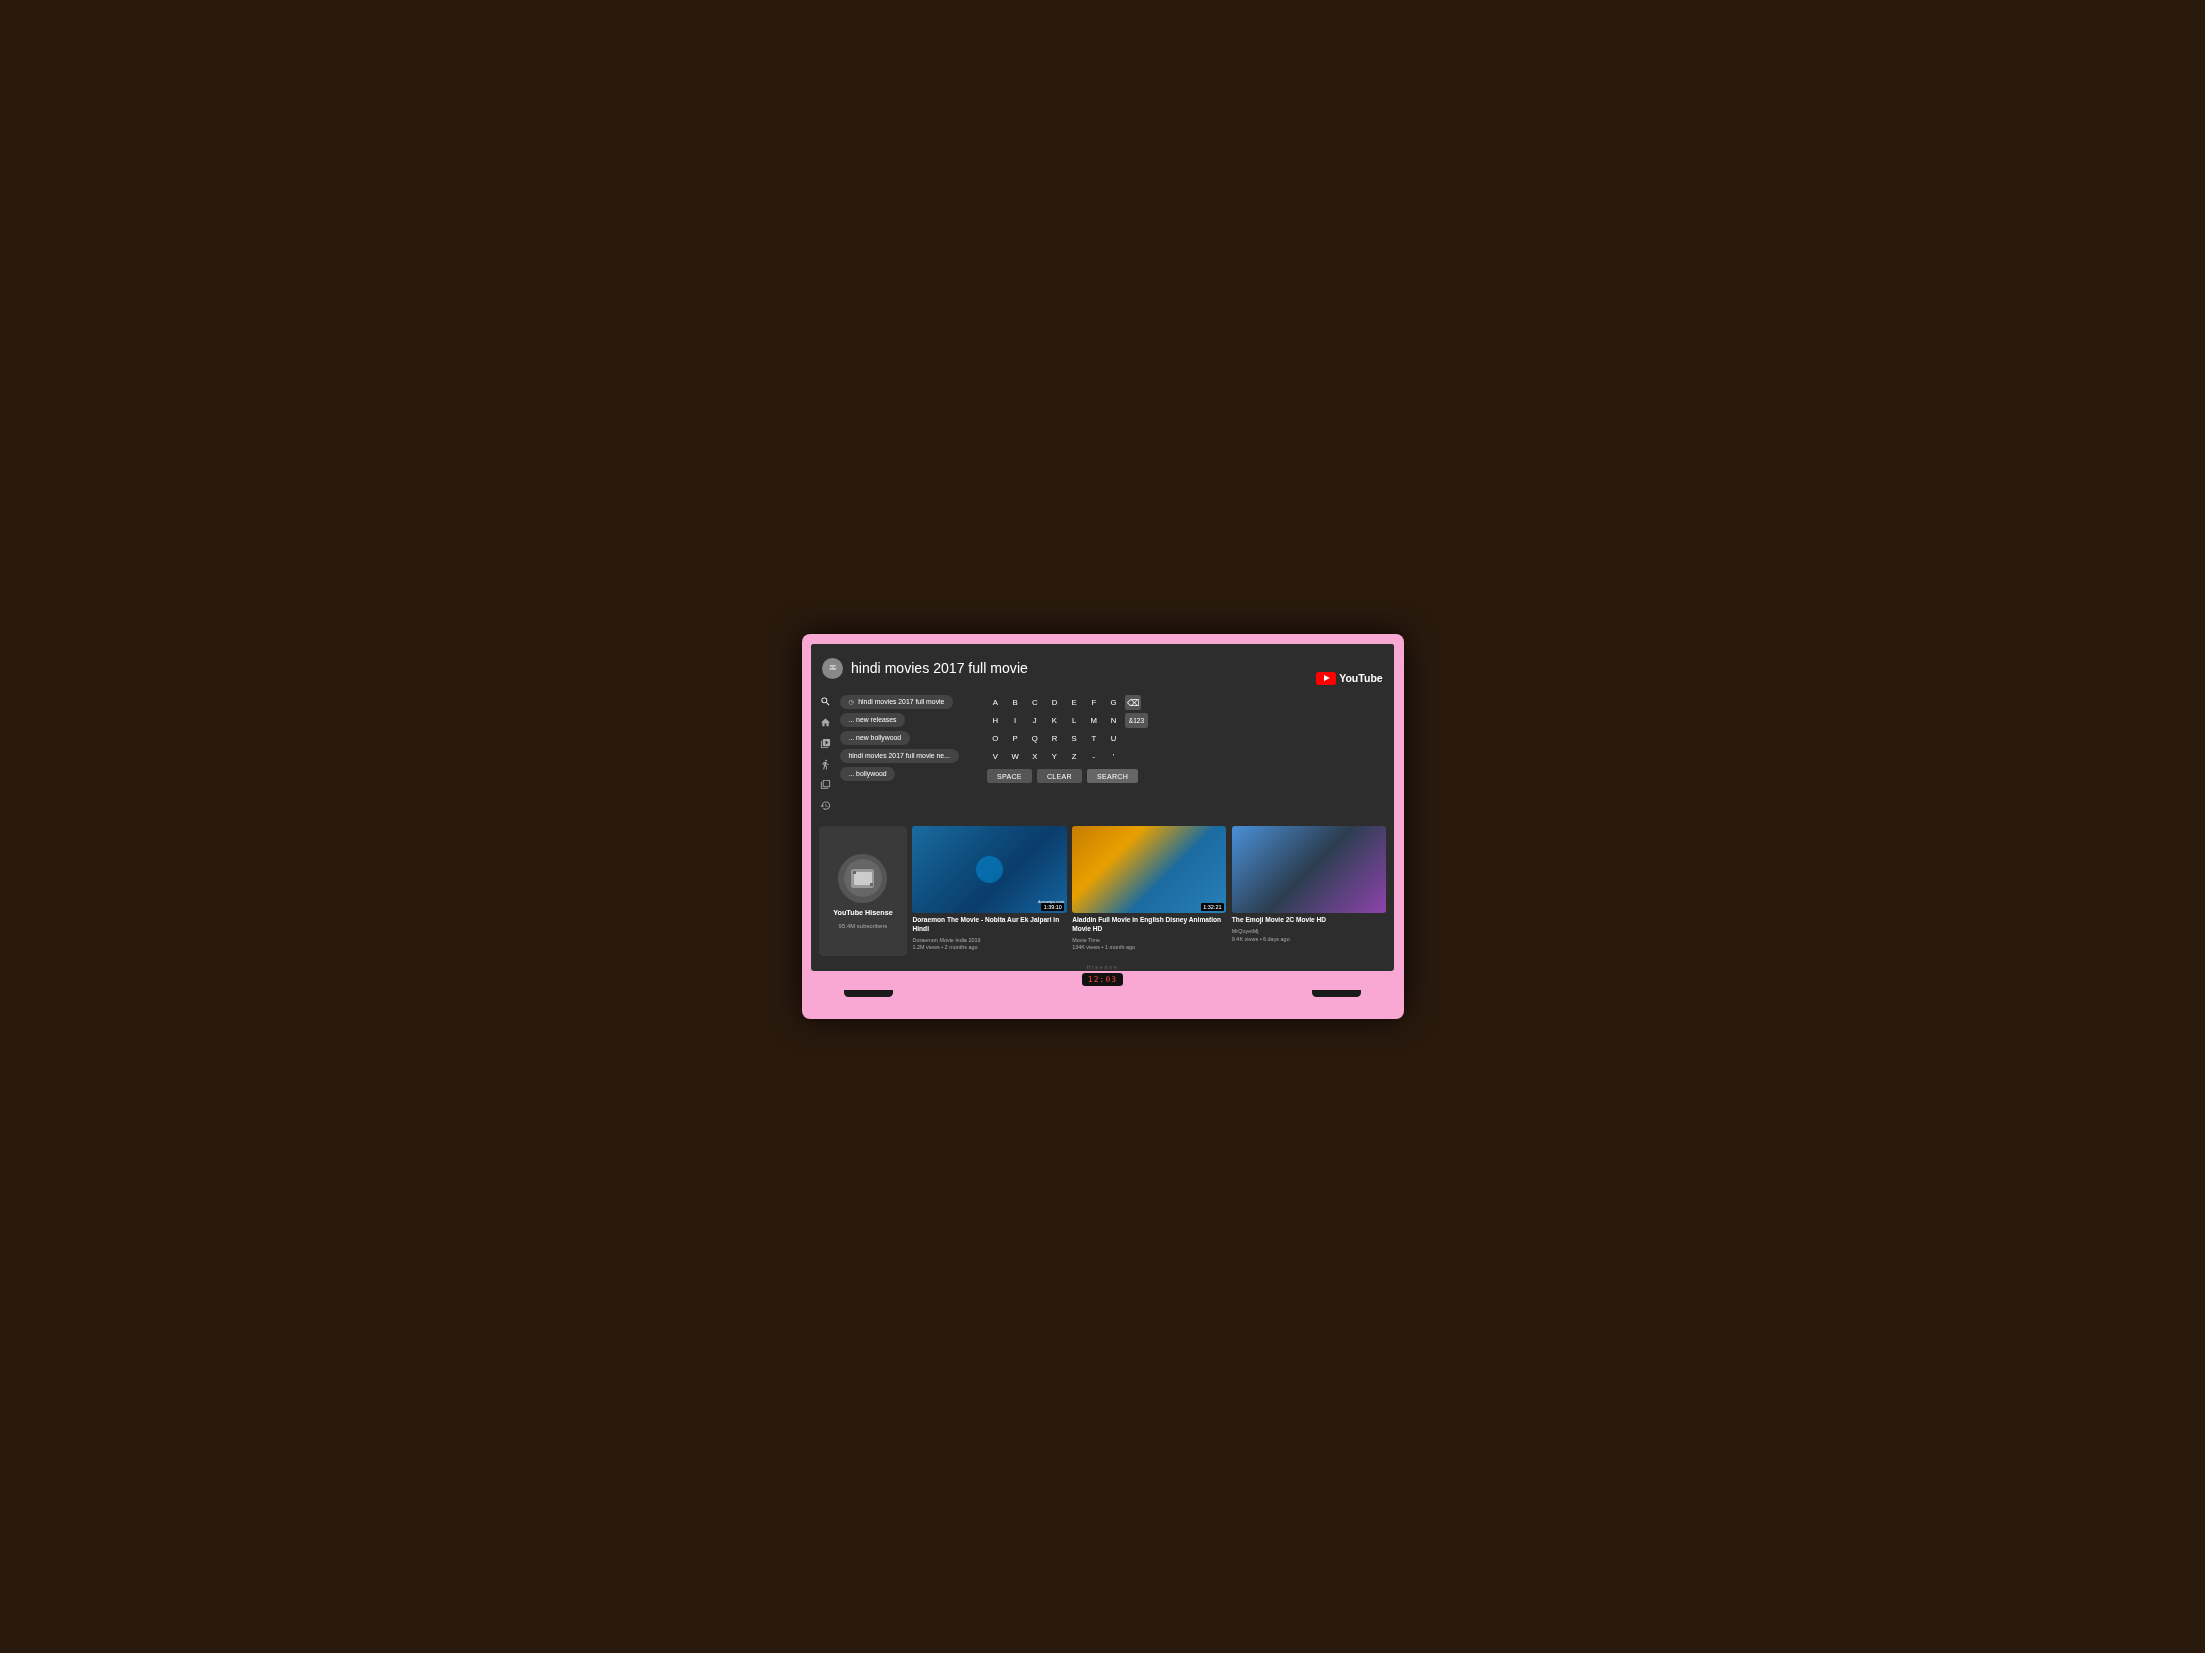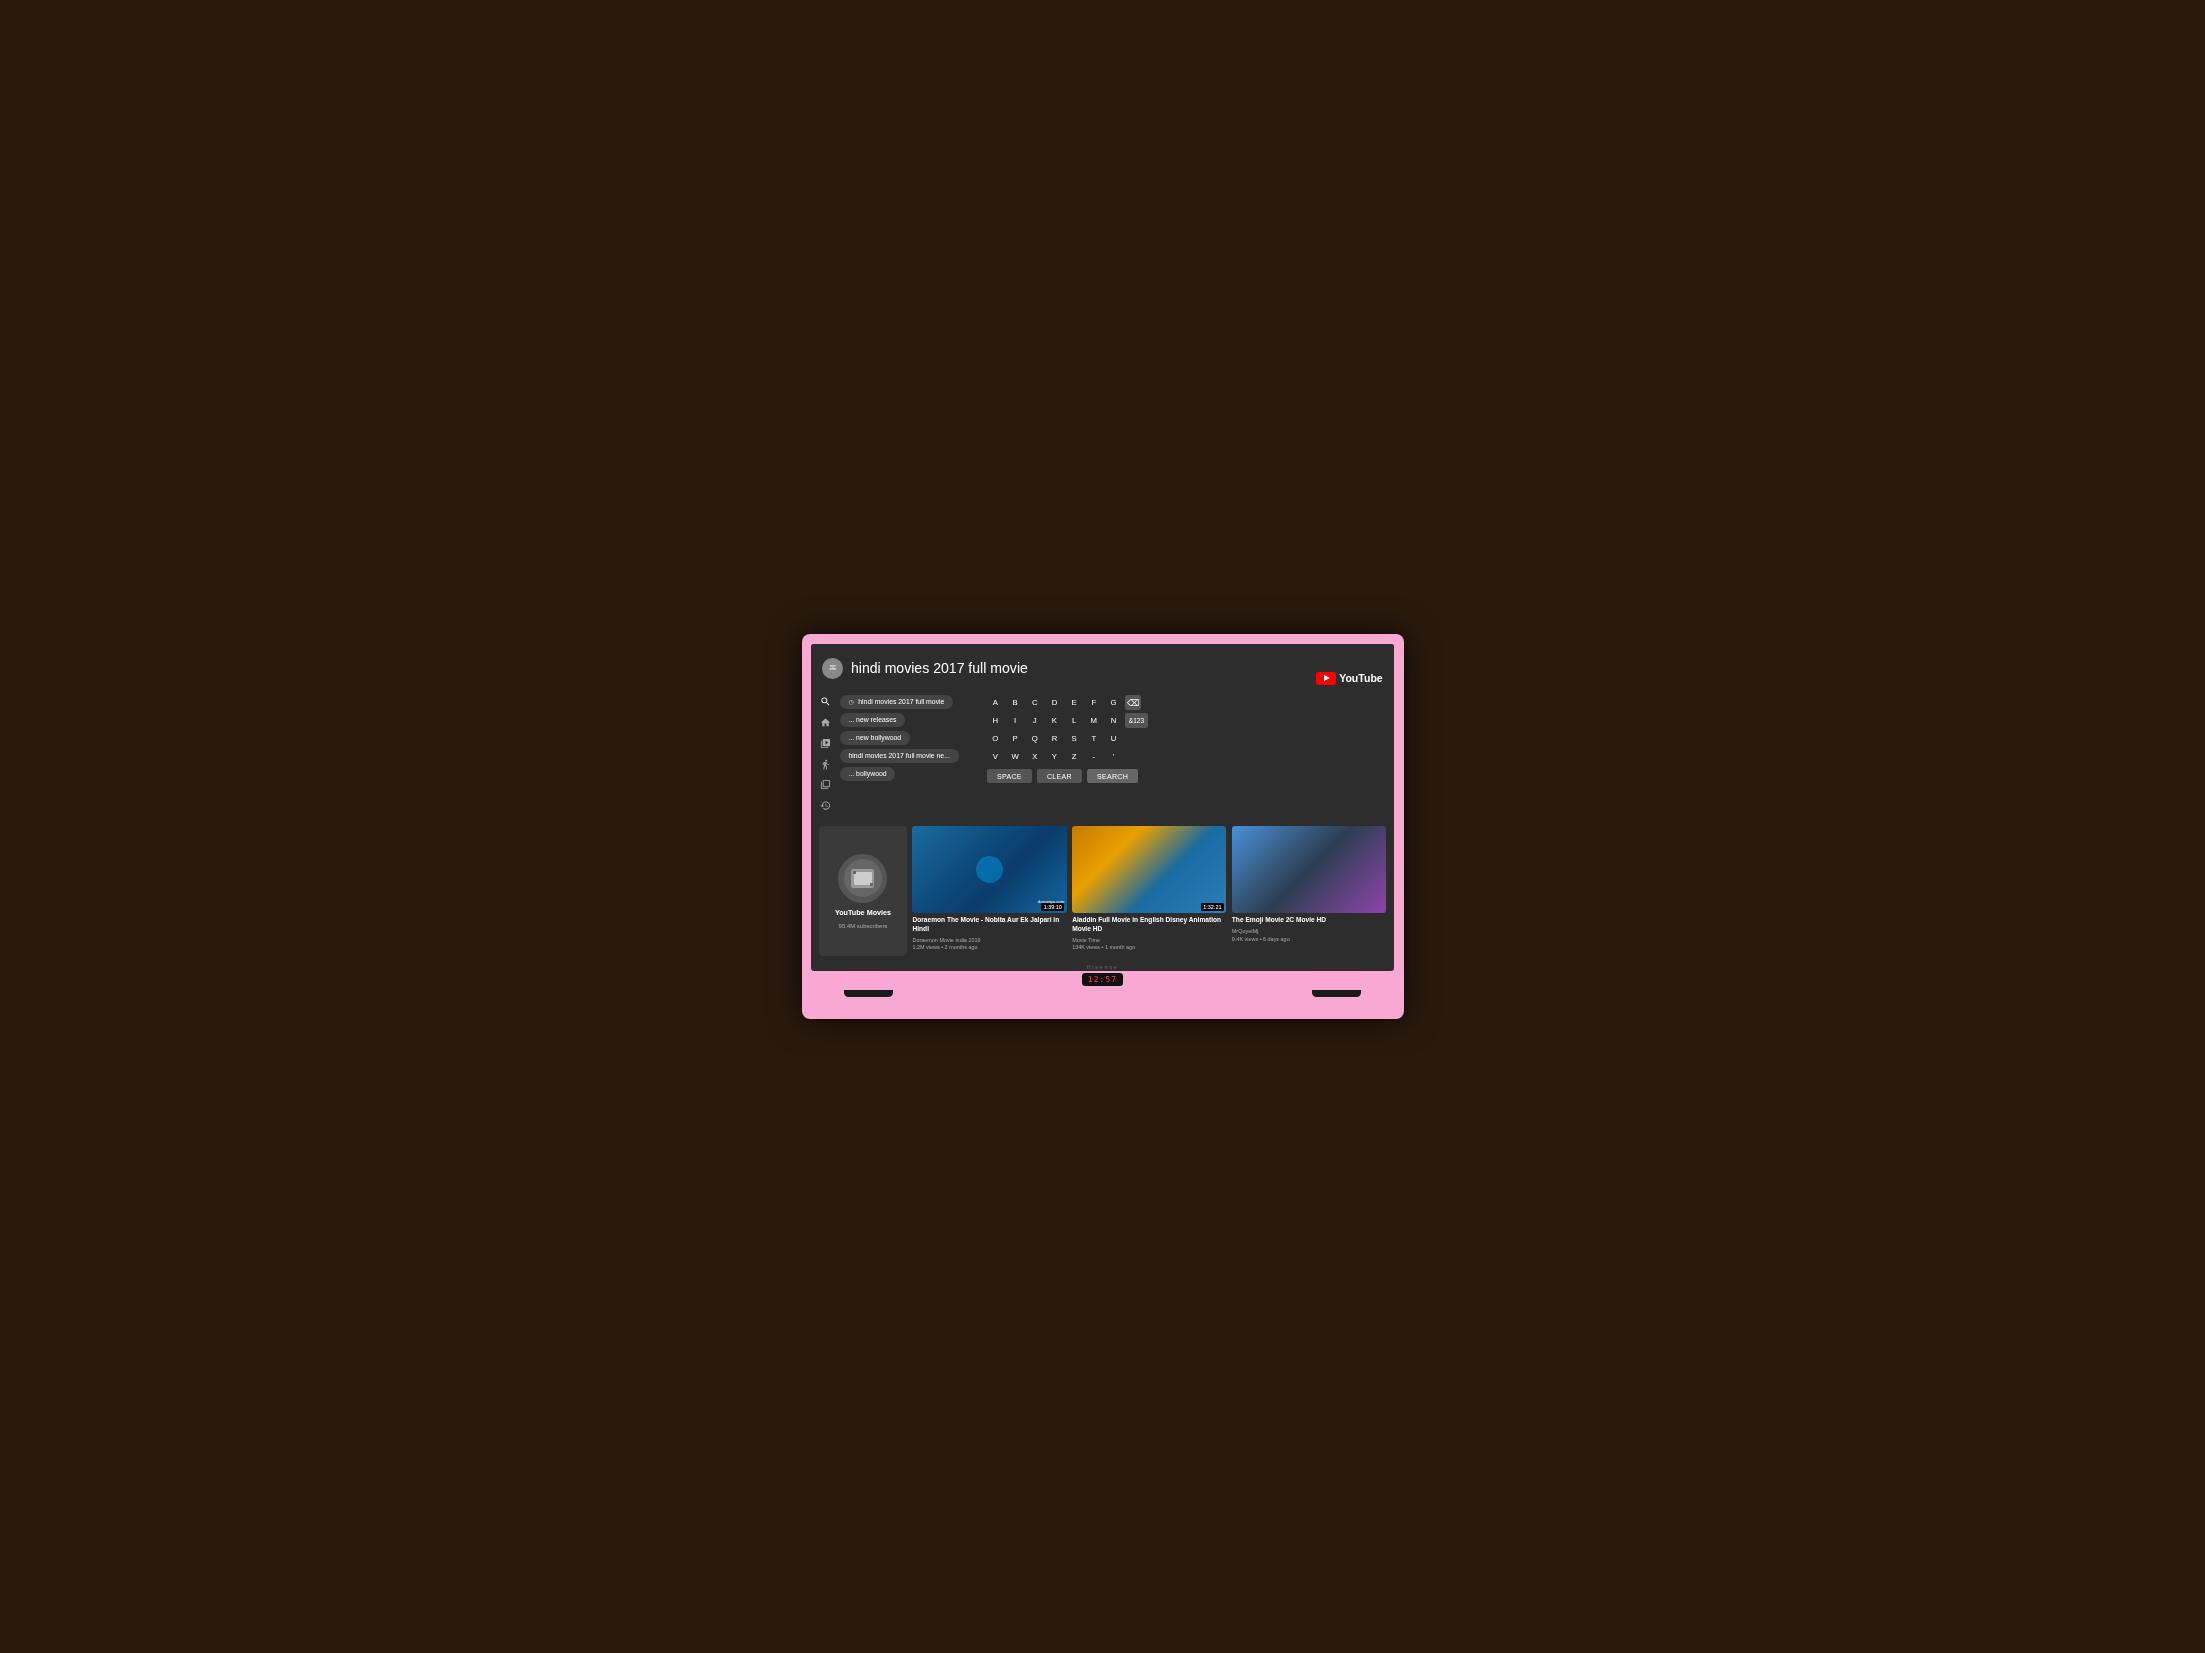--- a/index.html
+++ b/index.html
@@ -516,21 +516,21 @@
       <div class="channel-card">
         <div class="channel-avatar">
           <div style="width:38px;height:38px;background:#666;border-radius:50%;display:flex;align-items:center;justify-content:center;">
             <div style="width:23px;height:18.6px;background:#999;border-radius:2.2px;position:relative;display:flex;align-items:center;justify-content:center;">
               <div style="width:17.5px;height:13px;background:#ccc;border-radius:1.1px;"></div>
               <div style="position:absolute;top:1.6px;left:1.6px;width:3.3px;height:3.3px;background:#666;border-radius:0.5px;"></div>
               <div style="position:absolute;bottom:1.6px;right:1.6px;width:3.3px;height:3.3px;background:#666;border-radius:0.5px;"></div>
             </div>
           </div>
         </div>
-        <div class="channel-name">YouTube Movies</div>
+        <div class="channel-name">YouTube Hisense</div>
         <div class="channel-subs">95.4M subscribers</div>
       </div>
       <div class="video-list">
 
       <div class="video-card">
             <div class="video-thumb" style="background: linear-gradient(135deg, rgb(26, 107, 160) 0%, rgb(13, 74, 122) 40%, rgb(10, 61, 107) 60%, rgb(21, 101, 160) 100%);">
               <div class="duration-badge">1:39:10</div>
               <div class="watermark">doraeiga.com</div>
               <div style="position:absolute;inset:0;display:flex;align-items:center;justify-content:center;opacity:0.4;">
       <div style="width:27px;height:27px;background:#00aaff;border-radius:50%;"></div>
@@ -557,21 +557,21 @@
         </div>
     </div>
 
     <div class="tv-bottom-bar">
       <span class="tv-brand">Hisense</span>
     </div>
 
   </div>
 
   <div style="display:flex;justify-content:center;margin-top:-1.1px;">
-    <div class="tv-clock-display">12:57</div>
+    <div class="tv-clock-display">12:03</div>
   </div>
 
   <div class="tv-feet">
     <div class="tv-foot"></div>
     <div class="tv-foot"></div>
   </div>
 </div>
 
 
 </body></html>

